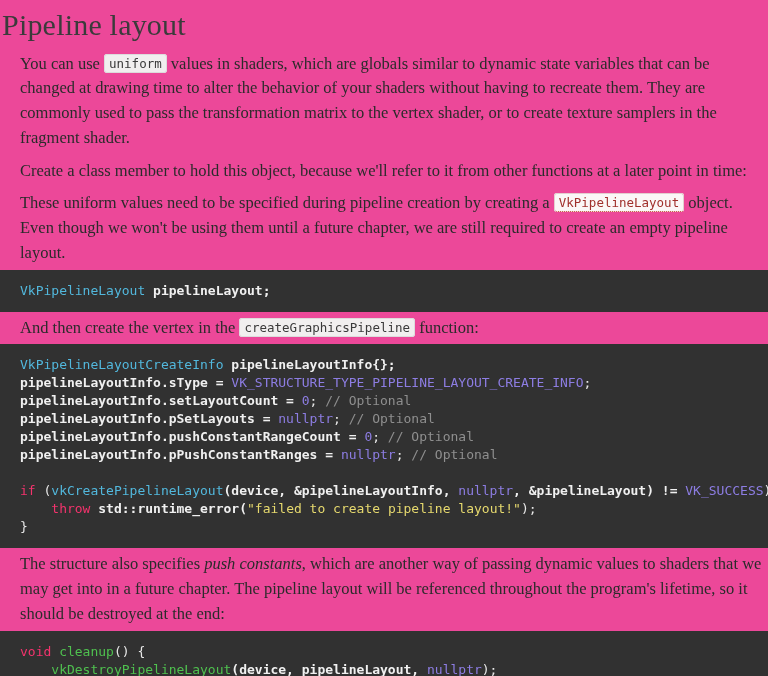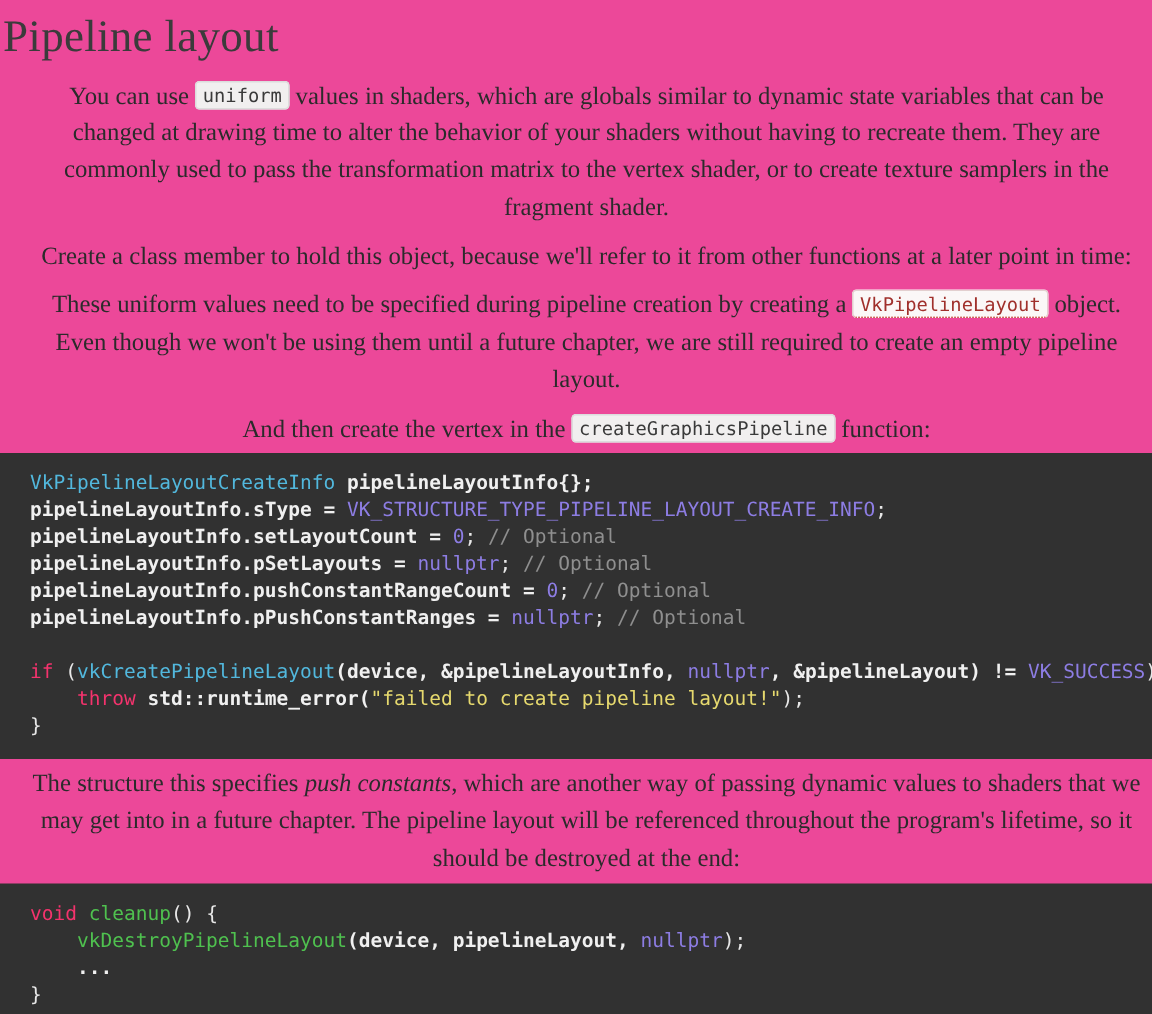--- a/index.html
+++ b/index.html
@@ -33,21 +33,21 @@
     letter-spacing: 0.2px;
   }
 
   
   p.para {
     margin: 0;
     padding: 4px 6px 4px 20px;
     font-size: 16.5px;
     line-height: 1.5;
     color: #2b2b2b;
-    text-align: center;
+    text-align: left;
   }
 
   em.emph { font-style: italic; }
 
   
   code.chip {
     font-family: "DejaVu Sans Mono", "Liberation Mono", monospace;
     font-size: 12.5px;
     background: #f1efef;
     border: 1px solid #dcdcdc;
@@ -96,26 +96,27 @@
 <div class="page">
 
   <h1 class="doc-title">Pipeline layout</h1>
 
   <p class="para"><span>You can use </span><code class="chip">uniform</code><span> values in shaders, which are globals similar to dynamic state variables that can be changed at drawing time to alter the behavior of your shaders without having to recreate them. They are commonly used to pass the transformation matrix to the vertex shader, or to create texture samplers in the fragment shader.</span></p>
 
   <p class="para">Create a class member to hold this object, because we'll refer to it from other functions at a later point in time:</p>
 
   <p class="para"><span>These uniform values need to be specified during pipeline creation by creating a </span><code class="chip link">VkPipelineLayout</code><span> object. Even though we won't be using them until a future chapter, we are still required to create an empty pipeline layout.</span></p>
 
+  <pre class="codeblock"><span class="ln"><span class="t-type">VkPipelineLayout</span><span class="t-plainb"> pipelineLayout;</span></span></pre>
 
   <p class="para"><span>And then create the vertex in the </span><code class="chip">createGraphicsPipeline</code><span> function:</span></p>
 
   <pre class="codeblock"><span class="ln"><span class="t-type">VkPipelineLayoutCreateInfo</span><span class="t-plainb"> pipelineLayoutInfo{};</span></span><span class="ln"><span class="t-plainb">pipelineLayoutInfo.sType = </span><span class="t-const">VK_STRUCTURE_TYPE_PIPELINE_LAYOUT_CREATE_INFO</span><span class="t-punc">;</span></span><span class="ln"><span class="t-plainb">pipelineLayoutInfo.setLayoutCount = </span><span class="t-const">0</span><span class="t-punc">; </span><span class="t-comment">// Optional</span></span><span class="ln"><span class="t-plainb">pipelineLayoutInfo.pSetLayouts = </span><span class="t-const">nullptr</span><span class="t-punc">; </span><span class="t-comment">// Optional</span></span><span class="ln"><span class="t-plainb">pipelineLayoutInfo.pushConstantRangeCount = </span><span class="t-const">0</span><span class="t-punc">; </span><span class="t-comment">// Optional</span></span><span class="ln"><span class="t-plainb">pipelineLayoutInfo.pPushConstantRanges = </span><span class="t-const">nullptr</span><span class="t-punc">; </span><span class="t-comment">// Optional</span></span><span class="ln"> </span><span class="ln"><span class="t-kw">if</span><span class="t-punc"> (</span><span class="t-type">vkCreatePipelineLayout</span><span class="t-plainb">(device, &amp;pipelineLayoutInfo, </span><span class="t-const">nullptr</span><span class="t-plainb">, &amp;pipelineLayout) != </span><span class="t-const">VK_SUCCESS</span><span class="t-punc">) {</span></span><span class="ln"><span class="t-plain">    </span><span class="t-kw">throw</span><span class="t-plainb"> std::runtime_error(</span><span class="t-str">"failed to create pipeline layout!"</span><span class="t-punc">);</span></span><span class="ln"><span class="t-punc">}</span></span></pre>
 
-  <p class="para"><span>The structure this specifies </span><em class="emph">push constants</em><span>, which are another way of passing dynamic values to shaders that we may get into in a future chapter. The pipeline layout will be referenced throughout the program's lifetime, so it should be destroyed at the end:</span></p>
+  <p class="para"><span>The structure also specifies </span><em class="emph">push constants</em><span>, which are another way of passing dynamic values to shaders that we may get into in a future chapter. The pipeline layout will be referenced throughout the program's lifetime, so it should be destroyed at the end:</span></p>
 
   <pre class="codeblock"><span class="ln"><span class="t-kw">void</span><span class="t-fn"> cleanup</span><span class="t-punc">() {</span></span><span class="ln"><span class="t-plain">    </span><span class="t-fn">vkDestroyPipelineLayout</span><span class="t-plainb">(device, pipelineLayout, </span><span class="t-const">nullptr</span><span class="t-punc">);</span></span><span class="ln"><span class="t-plainb">    ...</span></span><span class="ln"><span class="t-punc">}</span></span>
 
     
     
   </pre>
 
 </div>
 
 </body></html>

